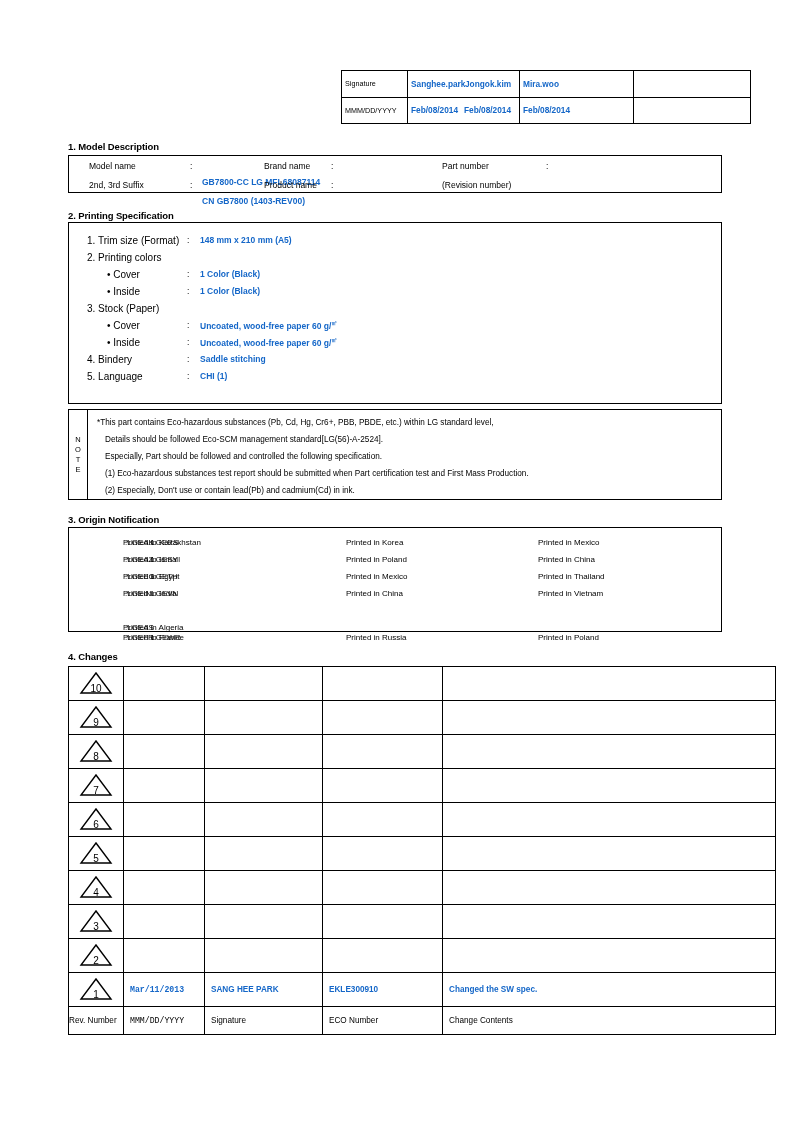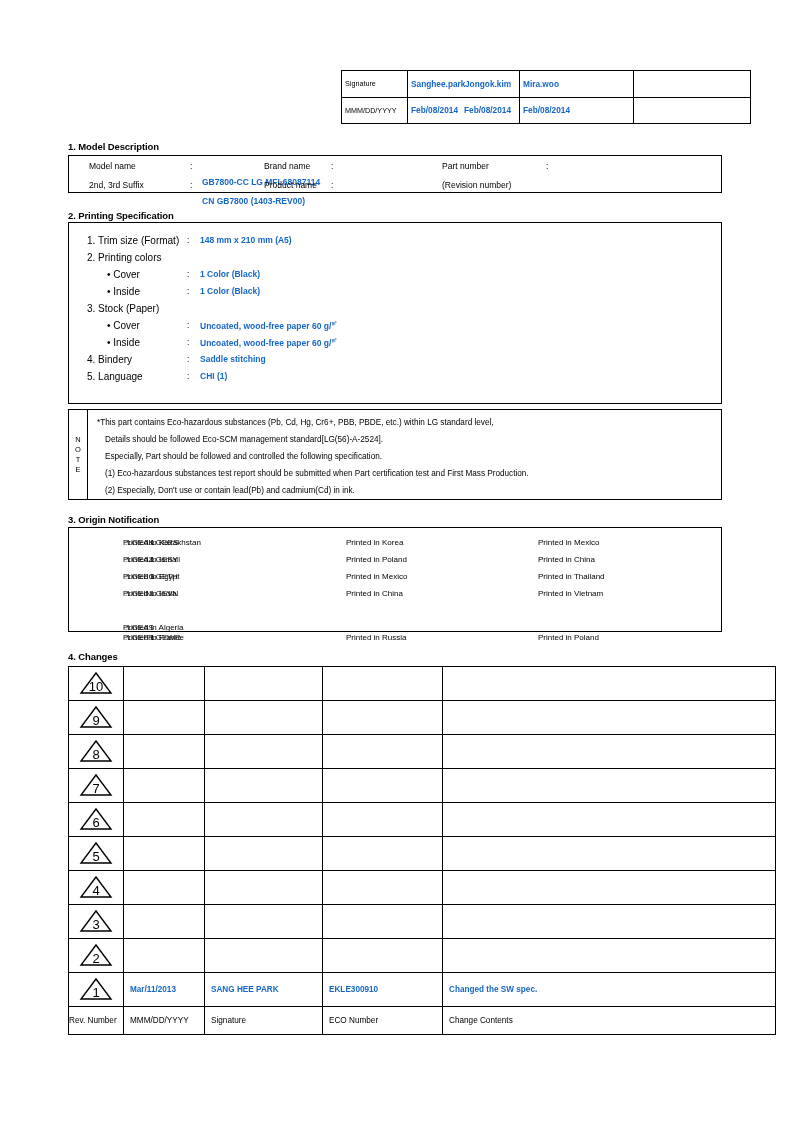--- a/index.html
+++ b/index.html
@@ -145,35 +145,35 @@
   #changes td {
     border: 0.9px solid #000;
     padding: 0 6px;
     font-size: 8.2px;
     vertical-align: middle;
     white-space: nowrap;
   }
   #changes tr.rev-row { height: 34px; }
   #changes tr.last-row { height: 28px; }
   .ch-c0 { width: 54px; padding: 0 !important; text-align: center; }
-  .ch-c1 { width: 68px; }
+  .ch-c1 { width: 68px; font-family: Liberation Mono, monospace; }
   .ch-c2 { width: 105px; }
   .ch-c3 { width: 107px; }
   .ch-c4 { width: 320px; }
   .tri {
     position: relative;
     display: inline-block;
     width: 34px; height: 24px;
   }
   .tri svg { display: block; }
   .tri .num {
     position: absolute;
     left: 0; right: 0; bottom: 1px;
     text-align: center;
-    font-size: 13px;
+    font-size: 10px;
   }
   .foot { font-size: 7.4px; }
 </style>
 </head>
 <body>
 
 <div class="page">
 
 
   <table id="approval">

